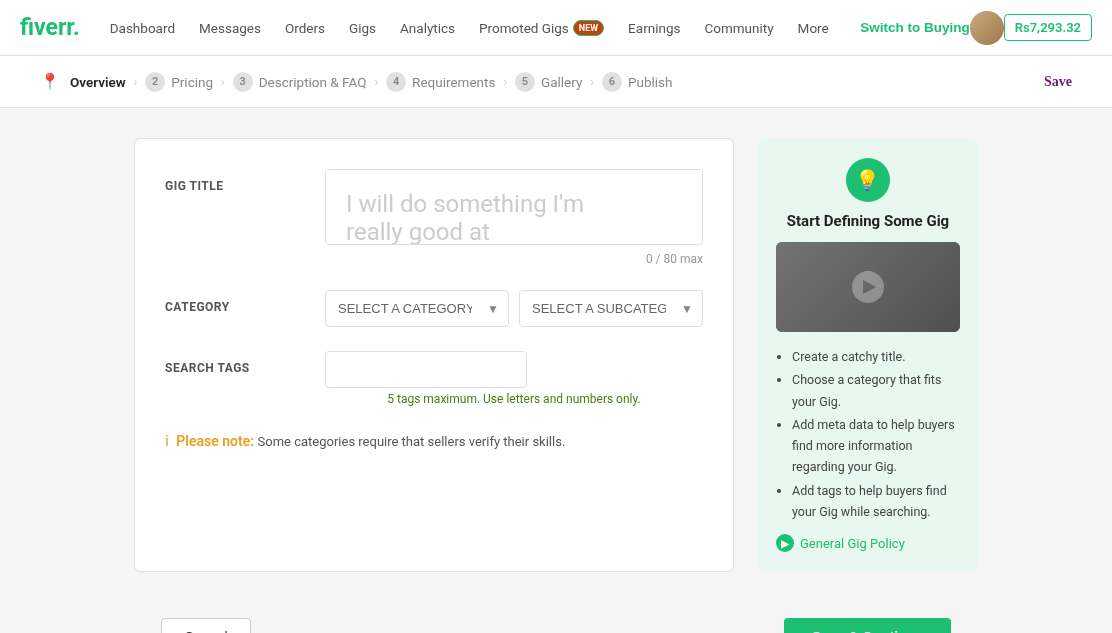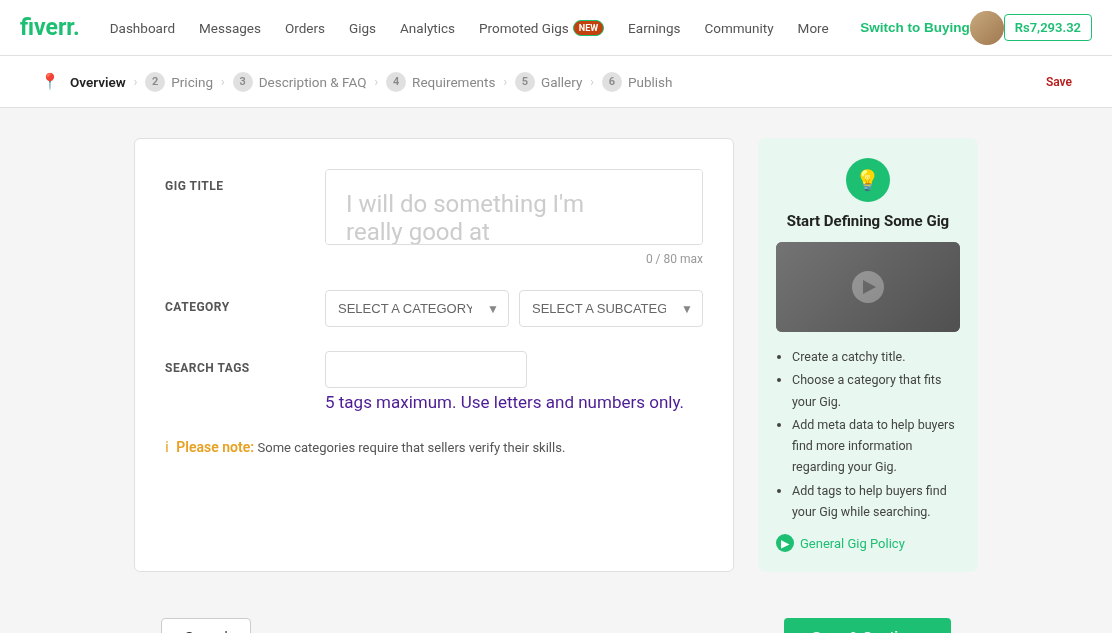--- a/index.html
+++ b/index.html
@@ -18,40 +18,40 @@
     .avatar-img { width: 34px; height: 34px; border-radius: 50%; background: linear-gradient(135deg, #c8a97e, #a07850); }
     .balance { border: 1.5px solid #1dbf73; color: #1dbf73; padding: 5px 10px; border-radius: 4px; font-size: 13px; font-weight: 600; }
 
     
     .breadcrumb-bar { background: #fff; border-bottom: 1px solid #e0e0e0; padding: 0 40px; display: flex; align-items: center; height: 52px; }
     .breadcrumb-items { display: flex; align-items: center; gap: 0; flex: 1; }
     .breadcrumb-item { display: flex; align-items: center; gap: 6px; color: #888; font-size: 13.5px; }
     .breadcrumb-item.active { color: #222; font-weight: 600; }
     .breadcrumb-step { width: 20px; height: 20px; border-radius: 50%; background: #e0e0e0; display: flex; align-items: center; justify-content: center; font-size: 11px; color: #888; font-weight: 600; }
     .breadcrumb-sep { margin: 0 8px; color: #ccc; font-size: 12px; }
-    .breadcrumb-save { color: #b91c1c; font-weight: 600; font-size: 12px; cursor: pointer; margin-left: auto; }
+    .breadcrumb-save { color: #701a75; font-weight: 600; font-size: 14px; cursor: pointer; margin-left: auto; font-family: Liberation Serif, serif; }
 
     
     .main { padding: 30px 40px; display: flex; gap: 24px; justify-content: center; }
     .form-panel { background: #fff; border: 1px solid #e0e0e0; border-radius: 6px; padding: 30px 30px 30px 30px; width: 600px; min-width: 580px; }
 
     .form-row { display: flex; align-items: flex-start; margin-bottom: 24px; }
     .form-label { width: 160px; min-width: 140px; font-size: 12px; font-weight: 700; color: #555; text-transform: uppercase; letter-spacing: 0.5px; padding-top: 10px; }
 
     .title-textarea { width: 100%; height: 76px; border: 1px solid #ddd; border-radius: 4px; padding: 20px; font-size: 24px; color: #ccc; resize: none; outline: none; font-family: inherit; }
     .title-textarea::placeholder { color: #ccc; }
     .char-count { text-align: right; font-size: 12px; color: #999; margin-top: 4px; }
 
     .category-selects { display: flex; gap: 10px; flex: 1; }
     .select-wrapper { flex: 1; position: relative; }
     .select-wrapper select { width: 100%; padding: 10px 36px 10px 12px; border: 1px solid #ddd; border-radius: 4px; font-size: 13px; color: #666; appearance: none; background: #fff; cursor: pointer; outline: none; }
     .select-arrow { position: absolute; right: 10px; top: 50%; transform: translateY(-50%); color: #888; pointer-events: none; font-size: 12px; }
 
     .search-tags-input { flex: 1; padding: 10px 12px; border: 1px solid #ddd; border-radius: 4px; font-size: 13px; outline: none; }
-    .tags-hint { font-size: 17px; color: #4c1d95; text-align: left; margin-top: 4px; }
+    .tags-hint { font-size: 12px; color: #4d7c0f; text-align: center; margin-top: 4px; }
 
     .form-content { flex: 1; }
 
     .notice-row { margin-top: 8px; }
     .notice-text { font-size: 13px; color: #555; }
     .notice-icon { color: #e8a020; margin-right: 4px; font-size: 15px; }
     .notice-label { color: #e8a020; font-weight: 600; }
 
     
     .sidebar-panel { width: 220px; }

